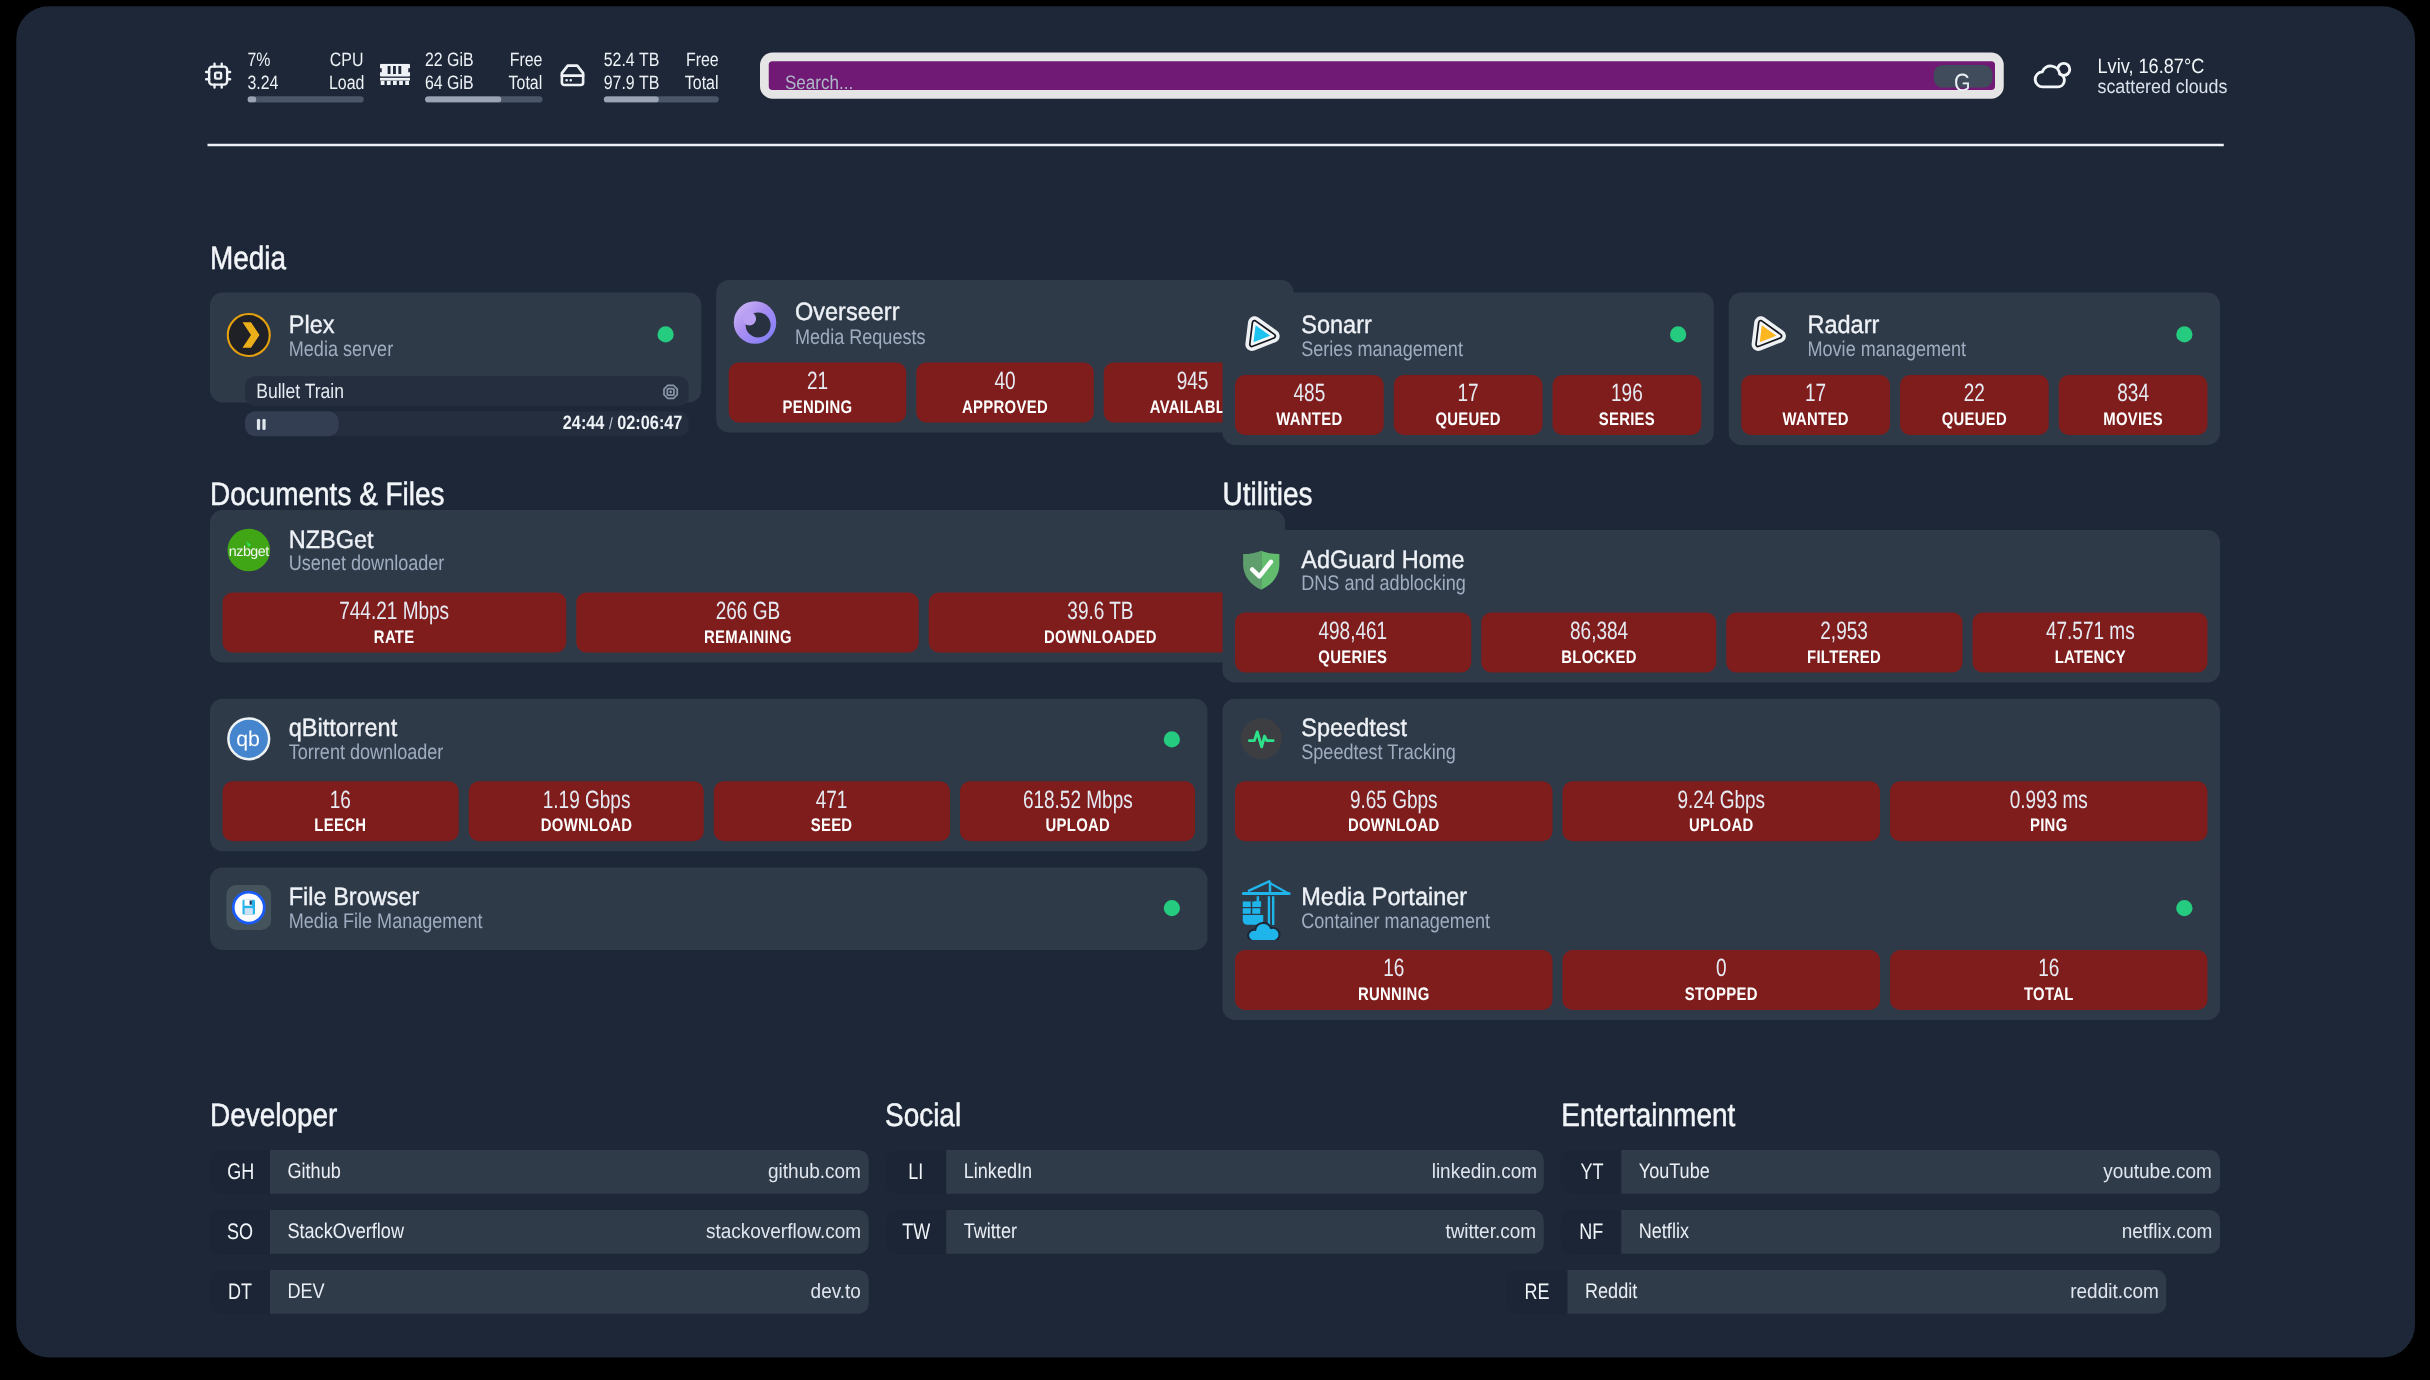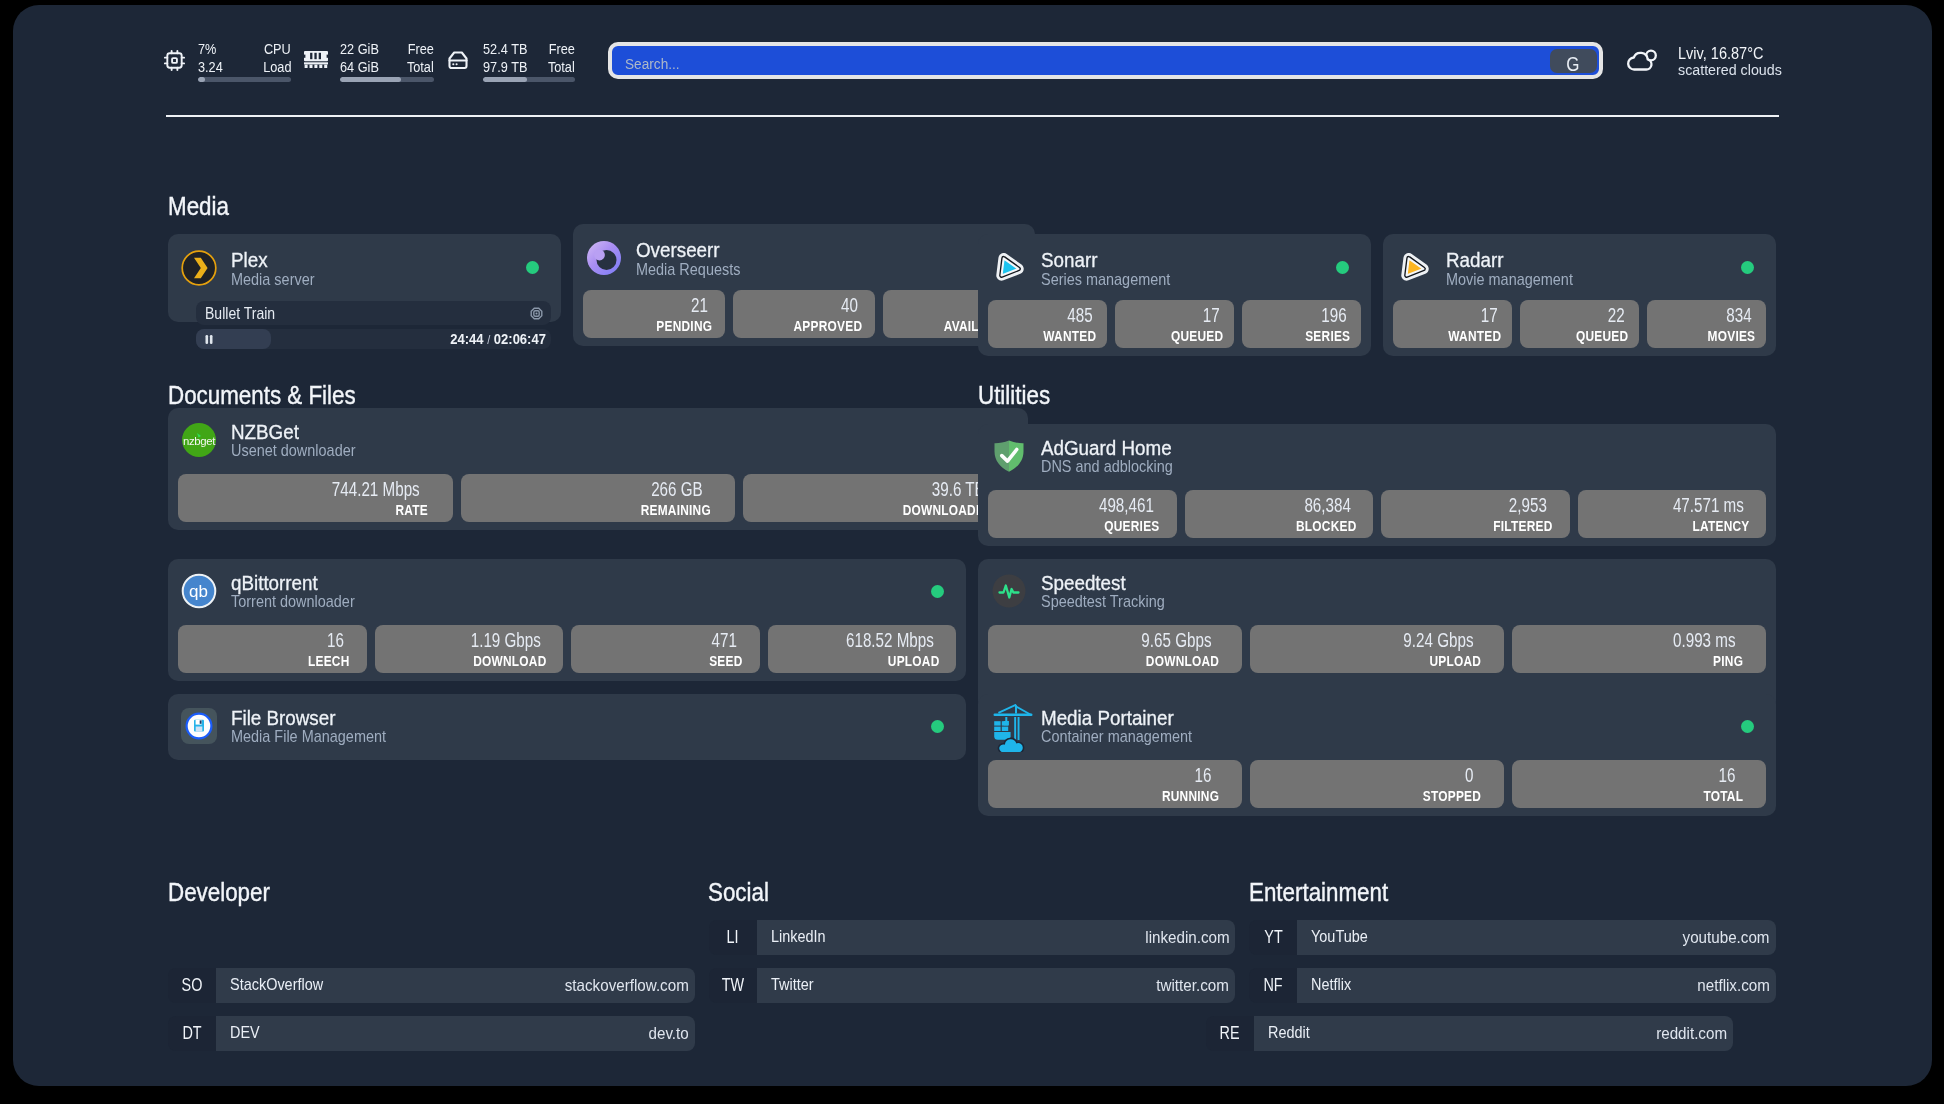--- a/index.html
+++ b/index.html
@@ -13,21 +13,21 @@
 .resr span:last-child{transform-origin:right center}
 .bar{position:absolute;top:77px;height:5px;border-radius:3px;background:#4b5669;overflow:hidden}
 .fill{position:absolute;left:0;top:0;bottom:0;border-radius:3px;background:#99a3b4}
 .hd{position:absolute;font-size:26px;color:#f2f5f9;line-height:30px;transform:scaleX(.86);transform-origin:left center;white-space:nowrap;-webkit-text-stroke:.4px #f2f5f9}
 .card{position:absolute;background:#2f3a49;border-radius:10px}
 .ci{position:absolute;left:13px;top:14px;width:36px;height:36px}
 .t{position:absolute;left:63px;top:12px;font-size:20px;line-height:24px;color:#eef2f7;transform:scaleX(.94);transform-origin:left center;white-space:nowrap;-webkit-text-stroke:.3px #eef2f7}
 .s{position:absolute;left:63px;top:33px;font-size:17px;line-height:20px;color:#9fadc0;transform:scaleX(.85);transform-origin:left center;white-space:nowrap}
 .dot{position:absolute;right:22px;top:26px;width:13px;height:13px;border-radius:50%;background:#25cb7e}
 .stats{position:absolute;left:10px;right:10px;top:66px;height:48px;display:flex;gap:8px}
-.stat{flex:1;background:#737373;border-radius:8px;text-align:right;padding-top:4px;overflow:hidden}
+.stat{flex:1;background:#7f1d1d;border-radius:8px;text-align:center;padding-top:4px;overflow:hidden}
 .sv{font-size:20px;line-height:23px;color:#e6ebf3;transform:scaleX(.76);white-space:nowrap}
 .sl{font-size:14.5px;line-height:18px;font-weight:bold;color:#fff;letter-spacing:.3px;transform:scaleX(.82);white-space:nowrap}
 .brow{position:absolute;height:34.5px;display:flex}
 .babbr{width:48px;background:#1c2535;border-radius:8px 0 0 8px;text-align:center;line-height:34.5px;color:#f0f4f9;font-size:18px;flex:none}
 .babbr span{display:inline-block;transform:scaleX(.8)}
 .bpill{flex:1;background:#303b4a;border-radius:0 8px 8px 0;position:relative}
 .bname{position:absolute;left:14px;line-height:34.5px;font-size:17px;color:#eaeff6;transform:scaleX(.85);transform-origin:left center;white-space:nowrap}
 .burl{position:absolute;right:6px;line-height:34.5px;font-size:16.5px;color:#dfe5ee;transform:scaleX(.92);transform-origin:right center;white-space:nowrap}
 .prow{position:absolute;left:28px;right:10px;background:#242e3e;border-radius:8px}
 .m .ci{top:16px}.m .t{top:14px}.m .s{top:36px}.m .dot{top:27px}
@@ -93,21 +93,21 @@
           <span>Free</span>
         </div>
         <div class="resr">
           <span>97.9&nbsp;TB</span>
           <span>Total</span>
         </div>
       </div>
       <div class="bar" style="left:483px;width:92px">
         <div class="fill" style="width:48%"></div>
       </div>
-<div class="abs" style="left:608px;top:42px;width:995px;height:37px;background:#1d4ed8;border:4px solid #e5e5e5;border-radius:10px">
+<div class="abs" style="left:608px;top:42px;width:995px;height:37px;background:#701a75;border:7px solid #e5e5e5;border-radius:10px">
 <span style="position:absolute;left:13px;top:0;line-height:35px;font-size:15.5px;color:#aeb9c8;transform:scaleX(.88);transform-origin:left center">Search...</span>
 <div style="position:absolute;right:2.5px;top:2.5px;bottom:2.5px;width:47px;background:#404b5c;border-radius:7px;text-align:center;line-height:30px;font-size:20px;color:#e8edf4"><span style="display:inline-block;transform:scaleX(.85)">G</span></div>
 </div>
 <svg class="abs" style="left:1625px;top:44px" width="34" height="30" viewBox="0 0 34 30" fill="none" stroke="#f2f5f9" stroke-width="2.3" stroke-linecap="round" stroke-linejoin="round">
         <circle cx="26" cy="11.5" r="4.8"></circle>
         <path d="M9.5 25.5h11.6a5.2 5.2 0 0 0 1.6-10.2 7.2 7.2 0 0 0-13.9-1.8 5.6 5.6 0 0 0 .7 12z" fill="#1d2737"></path>
       </svg>
 <div class="abs" style="left:1678px;top:45px;font-size:16.5px;line-height:17px;color:#f2f5f9;transform:scaleX(.88);transform-origin:left center;white-space:nowrap">Lviv, 16.87°C</div>
 <div class="abs" style="left:1678px;top:62px;font-size:15.5px;line-height:16px;color:#dbe2ec;transform:scaleX(.92);transform-origin:left center;white-space:nowrap">scattered clouds</div>
 <div class="abs" style="left:166px;top:115px;width:1613px;height:2px;background:#eef1f5"></div>
@@ -368,20 +368,27 @@
           <div class="stat">
             <div class="sv">0</div>
             <div class="sl">STOPPED</div>
           </div>
           <div class="stat">
             <div class="sv">16</div>
             <div class="sl">TOTAL</div>
           </div>
         </div>
       </div>
+<div class="brow" style="left:168px;top:920px;width:526.6px">
+        <div class="babbr"><span>GH</span></div>
+        <div class="bpill">
+          <span class="bname">Github</span>
+          <span class="burl">github.com</span>
+        </div>
+      </div>
 <div class="brow" style="left:168px;top:1016px;width:526.6px">
         <div class="babbr"><span>DT</span></div>
         <div class="bpill">
           <span class="bname">DEV</span>
           <span class="burl">dev.to</span>
         </div>
       </div>
 <div class="brow" style="left:168px;top:968px;width:526.6px">
         <div class="babbr"><span>SO</span></div>
         <div class="bpill">

